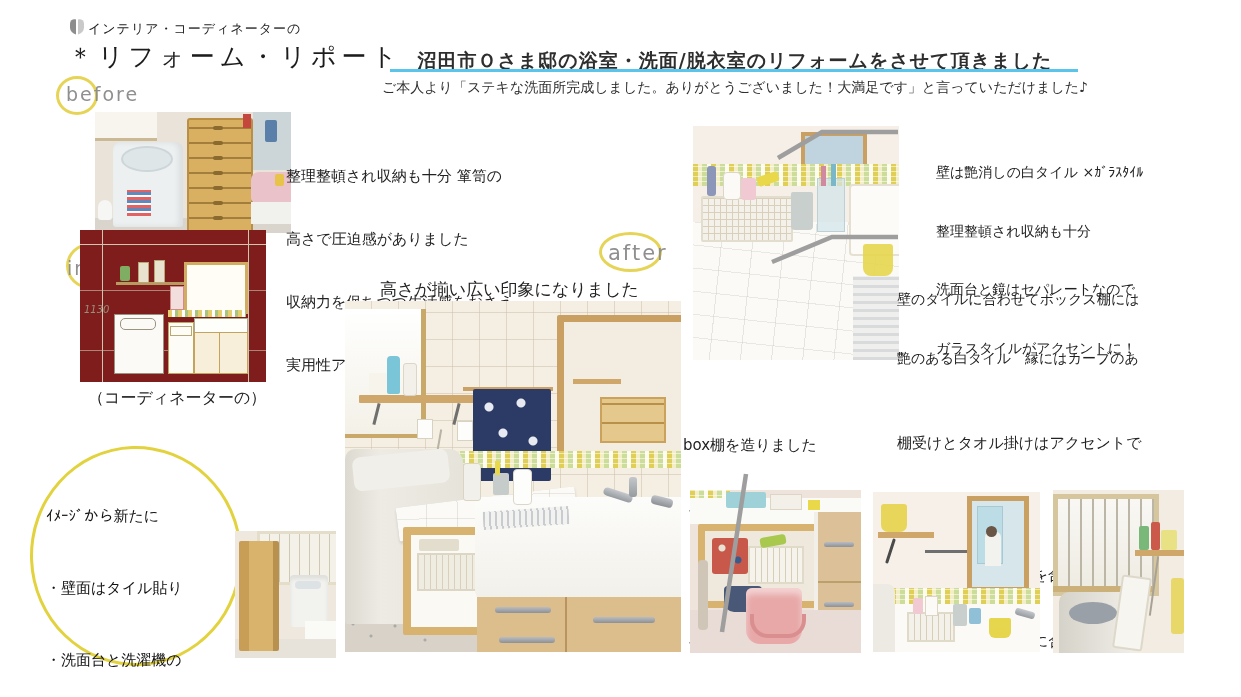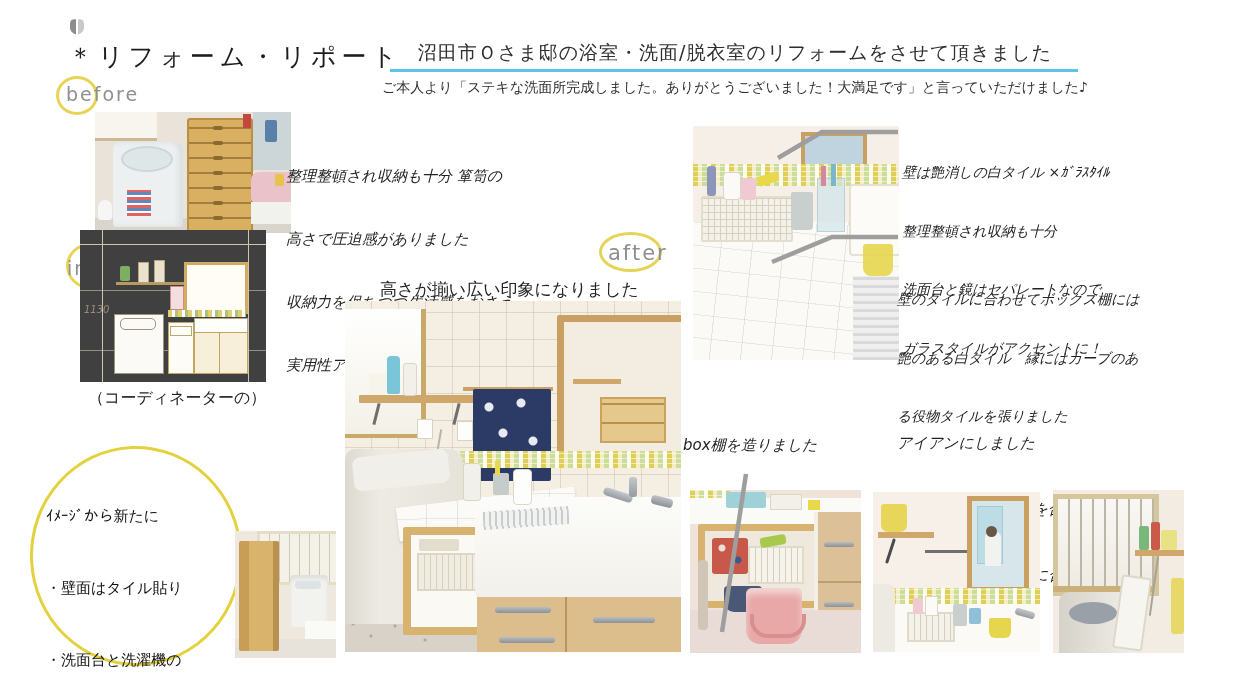--- a/index.html
+++ b/index.html
@@ -5,61 +5,62 @@
   html,body{margin:0;padding:0;background:#fff;}
   #page{position:relative;width:1241px;height:697px;background:#ffffff;overflow:hidden;
         font-family:"DejaVu Sans",sans-serif;color:#2b2b2b;}
   
   .logo-small{position:absolute;left:88px;top:20px;font-size:13px;color:#222;letter-spacing:1px;}
   .beginner-icon{position:absolute;left:70px;top:19px;width:14px;height:17px;}
   .beginner-icon .bi-l,.beginner-icon .bi-r{position:absolute;top:0;width:6px;height:15px;background:#8d8d8d;}
   .beginner-icon .bi-l{left:0;border-radius:5px 0 0 6px;transform:skewY(8deg);}
   .beginner-icon .bi-r{right:0;background:#c9c9c9;border-radius:0 5px 6px 0;transform:skewY(-8deg);}
   .logo-main{position:absolute;left:68px;top:40px;font-size:25px;letter-spacing:5px;color:#1c1c1c;}
-  .title{position:absolute;left:390px;top:40px;width:690px;text-align:center;font-size:19px;font-weight:400;color:#2e2e2e;letter-spacing:1px;}
+  .title{position:absolute;left:390px;top:48px;width:690px;text-align:center;font-size:19px;font-weight:700;color:#2e2e2e;letter-spacing:1px;}
   .title-underline{position:absolute;left:390px;top:69px;width:688px;height:3px;background:#5ac4ea;}
   .quote{position:absolute;left:330px;top:79px;width:810px;text-align:center;font-size:14px;color:#2e2e2e;}
   
   .ring{position:absolute;border:3.5px solid #e2cd3a;border-radius:50%;opacity:.85;}
   .stage-text{position:absolute;color:#8f8f8f;font-size:19px;letter-spacing:2px;}
   
-  .tblock{position:absolute;font-size:15px;line-height:21px;color:#222;white-space:pre;font-style:italic;}
+  .tblock{position:absolute;font-size:15px;line-height:21px;color:#222;white-space:pre;}
   .tblock.small{font-size:14px;line-height:19.5px;}
   .caption{position:absolute;font-size:16px;line-height:22px;color:#222;}
   .bubble{position:absolute;left:30px;top:446px;width:206px;height:214px;border:3px solid #e2d23e;border-radius:50%;transform:rotate(-2deg);}
   .bubble-text{position:absolute;left:46px;top:456px;font-size:15px;line-height:24px;color:#111;white-space:pre;}
   
   .photo{position:absolute;overflow:hidden;background:#efe9df;}
   .photo *{position:absolute;}
   .tilewall{background:
      repeating-linear-gradient(0deg,transparent 0 26px,rgba(205,190,168,.5) 26px 27px),
      repeating-linear-gradient(90deg,transparent 0 26px,rgba(205,190,168,.5) 26px 27px),#f4eee3;}
   .mosaic{background:
      repeating-linear-gradient(0deg,transparent 0 4px,rgba(255,255,255,.55) 4px 5px),
      repeating-linear-gradient(90deg,#e0cf56 0 5px,#f4eec6 5px 9px,#ccdd9a 9px 14px,#fdfbee 14px 18px);}
   .whitetile{background:
      repeating-linear-gradient(96deg,transparent 0 30px,rgba(190,190,180,.35) 30px 31px),
      repeating-linear-gradient(6deg,transparent 0 22px,rgba(190,190,180,.3) 22px 23px),#fbfaf6;}
   .chrome{background:linear-gradient(#b9bcc0,#8d9196);border-radius:3px;}
   
-  .sketch{position:absolute;background:#404040;text-decoration:underline;}
+  .sketch{position:absolute;background:#7f1d1d;text-decoration:underline;}
   .sketch *{position:absolute;}
   .skline{background:#cfc6b2;}
   .dim{position:absolute;font-size:10px;color:#9a8f7a;font-style:italic;}
   svg.overlay{position:absolute;left:0;top:0;pointer-events:none;}
 </style>
 </head>
 <body>
 
 <div id="page">
 
   <span class="beginner-icon">
       <span class="bi-l"></span>
       <span class="bi-r"></span>
     </span>
+  <div class="logo-small">インテリア・コーディネーターの</div>
   <div class="logo-main">＊リフォーム・リポート</div>
   <div class="title">沼田市Ｏさま邸の浴室・洗面/脱衣室のリフォームをさせて頂きました</div>
   <div class="title-underline"></div>
   <div class="quote">ご本人より「ステキな洗面所完成しました。ありがとうございました！大満足です」と言っていただけました♪</div>
 
   <span class="ring" style="left:56px;top:76px;width:36px;height:33px;"></span>
   <span class="stage-text" style="left:66px;top:83px;">before</span>
   <span class="ring" style="left:66px;top:243px;width:42px;height:40px;"></span>
   <span class="stage-text" style="left:67px;top:257px;">image</span>
   <span class="ring" style="left:599px;top:232px;width:57px;height:34px;"></span>
@@ -195,38 +196,38 @@
     <span style="left:64px;top:48px;width:22px;height:10px;background:#e8d84a;border-radius:3px;transform:rotate(-18deg);"></span>
     <span style="left:98px;top:66px;width:22px;height:38px;background:#c9cfcc;border-radius:2px 2px 4px 4px;"></span>
     <span style="left:124px;top:52px;width:26px;height:52px;background:rgba(210,228,235,.7);border:1px solid #bcd0d8;"></span>
     <span style="left:128px;top:40px;width:5px;height:20px;background:#d089a0;"></span>
     <span style="left:138px;top:38px;width:5px;height:22px;background:#7ab8c9;"></span>
     <span style="left:156px;top:58px;width:50px;height:68px;background:#fcfbf7;border:2px solid #e6e0d2;border-radius:4px;"></span>
     <span style="left:170px;top:118px;width:30px;height:32px;background:#e6d64e;border-radius:3px 3px 8px 8px;opacity:.9;"></span>
     <span style="left:160px;top:150px;width:46px;height:84px;background:repeating-linear-gradient(0deg,#d8dadc 0 3px,#efefed 3px 8px);"></span>
   </div>
 
-  <div class="tblock small" style="left:902px;top:124px;">
+  <div class="tblock small" style="left:936px;top:124px;">
     <div>壁は艶消しの白タイル ×ｶﾞﾗｽﾀｲﾙ</div>
     <div>整理整頓され収納も十分</div>
     <div>洗面台と鏡はセパレートなので</div>
     <div>ガラスタイルがアクセントに！</div>
   </div>
   <div class="tblock small" style="left:897px;top:251px;">
     <div>壁のタイルに合わせてボックス棚には</div>
     <div>艶のある白タイル　縁にはカーブのあ</div>
-    <div>る役物タイルを張りました</div>
   </div>
   <div class="tblock" style="left:683px;top:390px;line-height:22px;">
     <div>box棚を造りました</div>
     <div>・脚が付いて無いので</div>
     <div>　とても掃除しやすい</div>
     <div>・下の物の出入れがラク</div>
   </div>
   <div class="tblock" style="left:897px;top:388px;line-height:22px;">
+    <div>棚受けとタオル掛けはアクセントで</div>
     <div>アイアンにしました</div>
     <div>棚板は洗面台扉と色を合わせて塗装</div>
     <div>対面も移動した箪笥に合わせて棚を</div>
     <div>造りました</div>
   </div>
 
   <div class="photo" style="left:690px;top:490px;width:171px;height:163px;">
     <span style="left:0;top:0;width:171px;height:163px;background:#eee4dc;"></span>
     <span class="mosaic" style="left:0;top:0;width:40px;height:10px;"></span>
     <span style="left:0;top:8px;width:171px;height:26px;background:#fafaf7;"></span>

